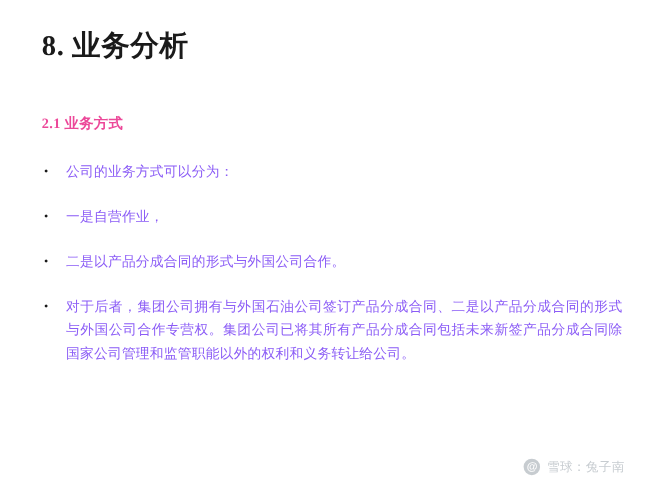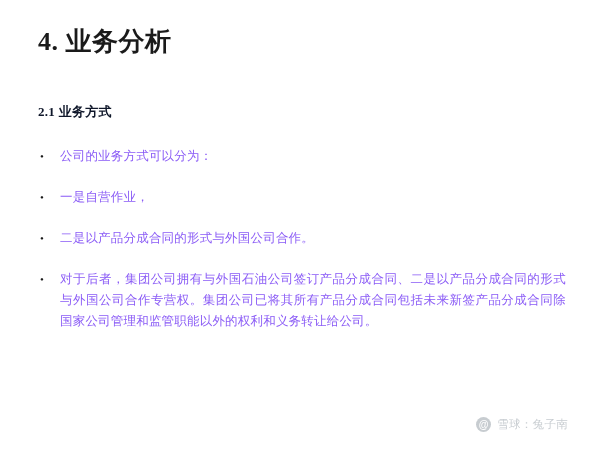--- a/index.html
+++ b/index.html
@@ -33,21 +33,21 @@
     color: #1a1a1a;
     letter-spacing: 0.5px;
     line-height: 1.2;
     margin: 0;
     padding: 0;
   }
   .section-heading {
     font-family: "Liberation Serif", serif;
     font-size: 13px;
     font-weight: 700;
-    color: #0f172a;
+    color: #ec4899;
     margin: 0;
     padding: 0;
     position: absolute;
     left: 38px;
     top: 103px;
     letter-spacing: 0.3px;
   }
   .bullet-list {
     position: absolute;
     left: 38px;
@@ -108,21 +108,21 @@
     color: #9aa3ab;
     letter-spacing: 0.3px;
     text-align: center;
   }
 </style>
 </head>
 <body>
 
 <div class="page">
   <div class="content">
-    <h1 class="doc-title">4. 业务分析</h1>
+    <h1 class="doc-title">8. 业务分析</h1>
   </div>
 
   <h2 class="section-heading">2.1 业务方式</h2>
 
   <div class="bullet-list">
 
     <div class="bullet-item">
       <span class="bullet-marker">•</span>
       <span class="bullet-text">公司的业务方式可以分为：</span>
     </div>

